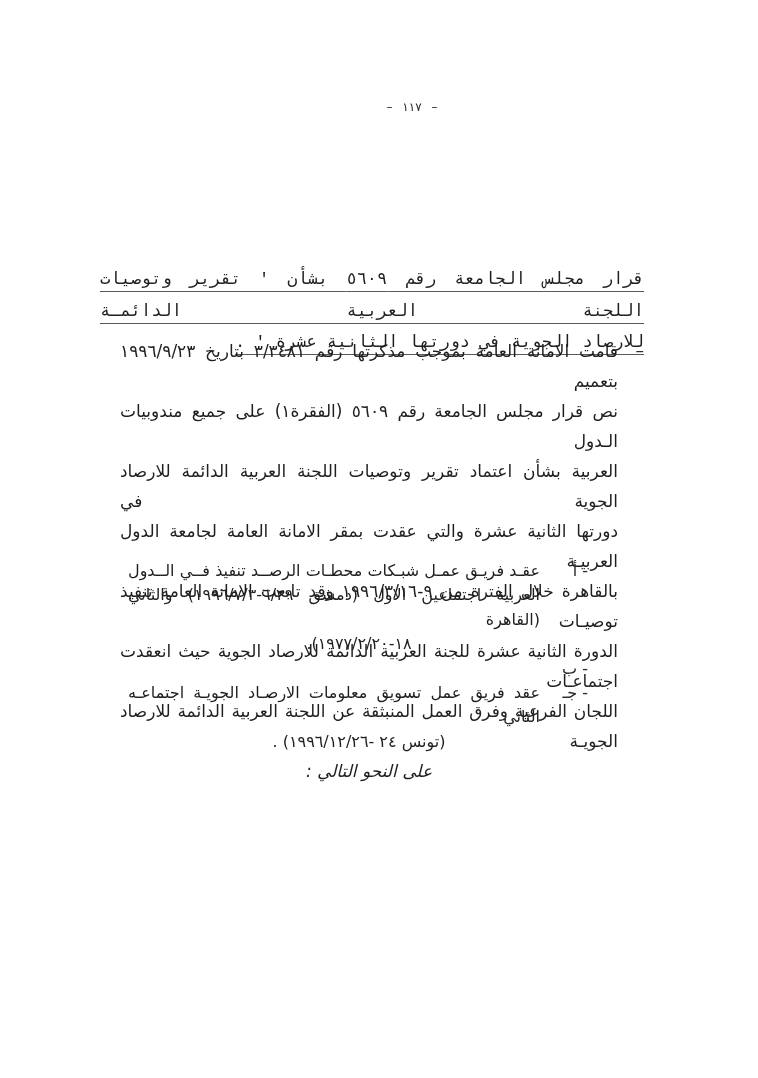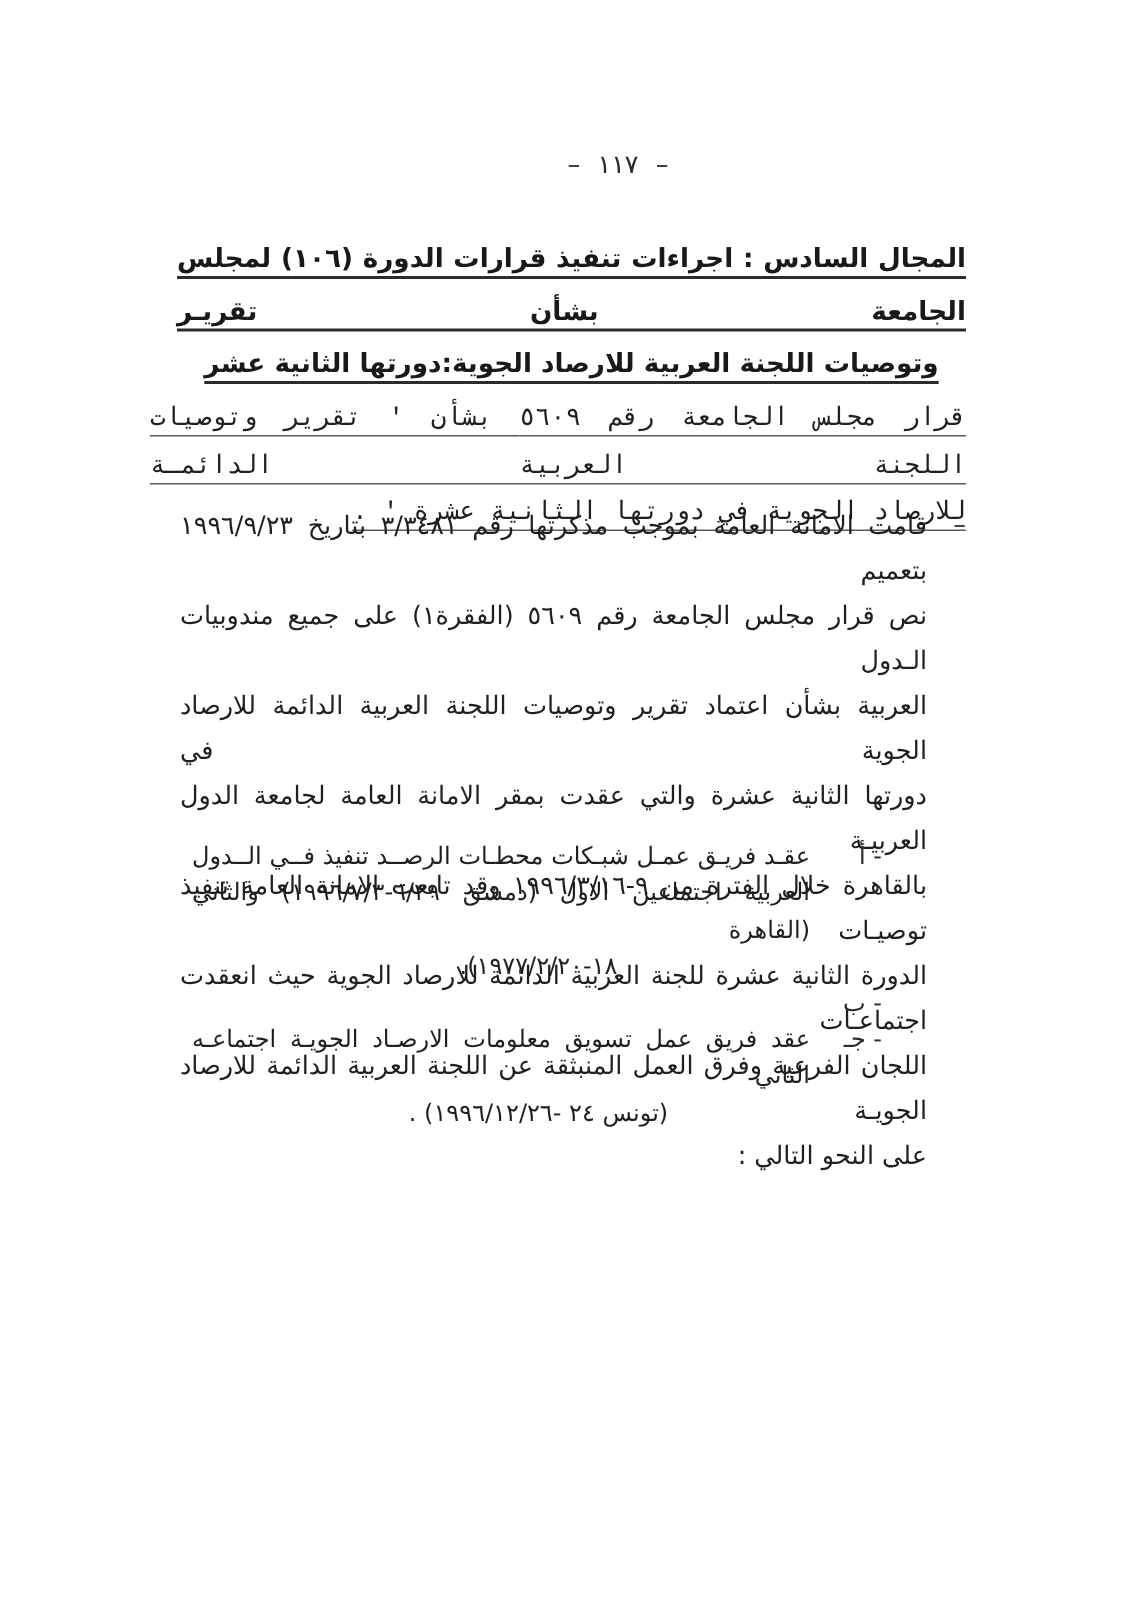--- a/index.html
+++ b/index.html
@@ -9,21 +9,21 @@
     margin:0 auto;
     background:#ffffff;
     direction:rtl;
     font-family:"DejaVu Sans",sans-serif;
     color:#1f1f1f;
     overflow:hidden;
   }
   
   #pagenum{
     position:absolute;top:100px;left:302px;width:220px;
-    text-align:center;font-size:17px;word-spacing:6px;color:#2a2a2a;
+    text-align:center;font-size:12px;word-spacing:6px;color:#2a2a2a;
   }
   
   #heading{
     position:absolute;top:156px;left:118px;width:526px;
     font-size:17.5px;font-weight:bold;color:#191919;
   }
   #heading .h-line{
     line-height:35px;
     text-decoration:underline;
     text-decoration-thickness:1.5px;
@@ -57,34 +57,30 @@
     font-size:16px;
   }
   .sub-item{display:flex;}
   .sub-marker{width:48px;line-height:24.4px;text-align:right;padding-left:6px;box-sizing:border-box;color:#2a2a2a;}
   .sub-text{flex:1;}
   .sub-text .i-line{line-height:24.4px;}
   
   .j{text-align:justify;text-align-last:justify;}
   .c{text-align:center;}
   .c-shift{text-align:center;padding-left:50px;}
-  .r{text-align:right;}
+  .r{text-align:center;font-style:italic;}
   .l{text-align:right;}
 </style>
 </head>
 <body>
 
 <div id="page">
 
   <div id="pagenum">– ١١٧ –</div>
 
-  <div id="heading">
-    <div class="h-line j">المجال السادس : اجراءات تنفيذ قرارات الدورة (١٠٦) لمجلس الجامعة بشأن تقريـر</div>
-    <div class="h-line c">وتوصيات اللجنة العربية للارصاد الجوية:دورتها الثانية عشر</div>
-  </div>
 
   <div id="subject">
     <div class="s-line j">قرار مجلس الجامعة رقم ٥٦٠٩ بشأن ' تقرير وتوصيات اللجنة العربية الدائمـة</div>
     <div class="s-line l">للارصاد الجوية في دورتها الثانية عشرة ' .</div>
   </div>
 
   <div id="body-item">
     <span class="dash">–</span>
     <div class="btext">
       <div class="b-line j">قامت الامانة العامة بموجب مذكرتها رقم ٣/٣٤٨١ بتاريخ ١٩٩٦/٩/٢٣ بتعميم</div>

